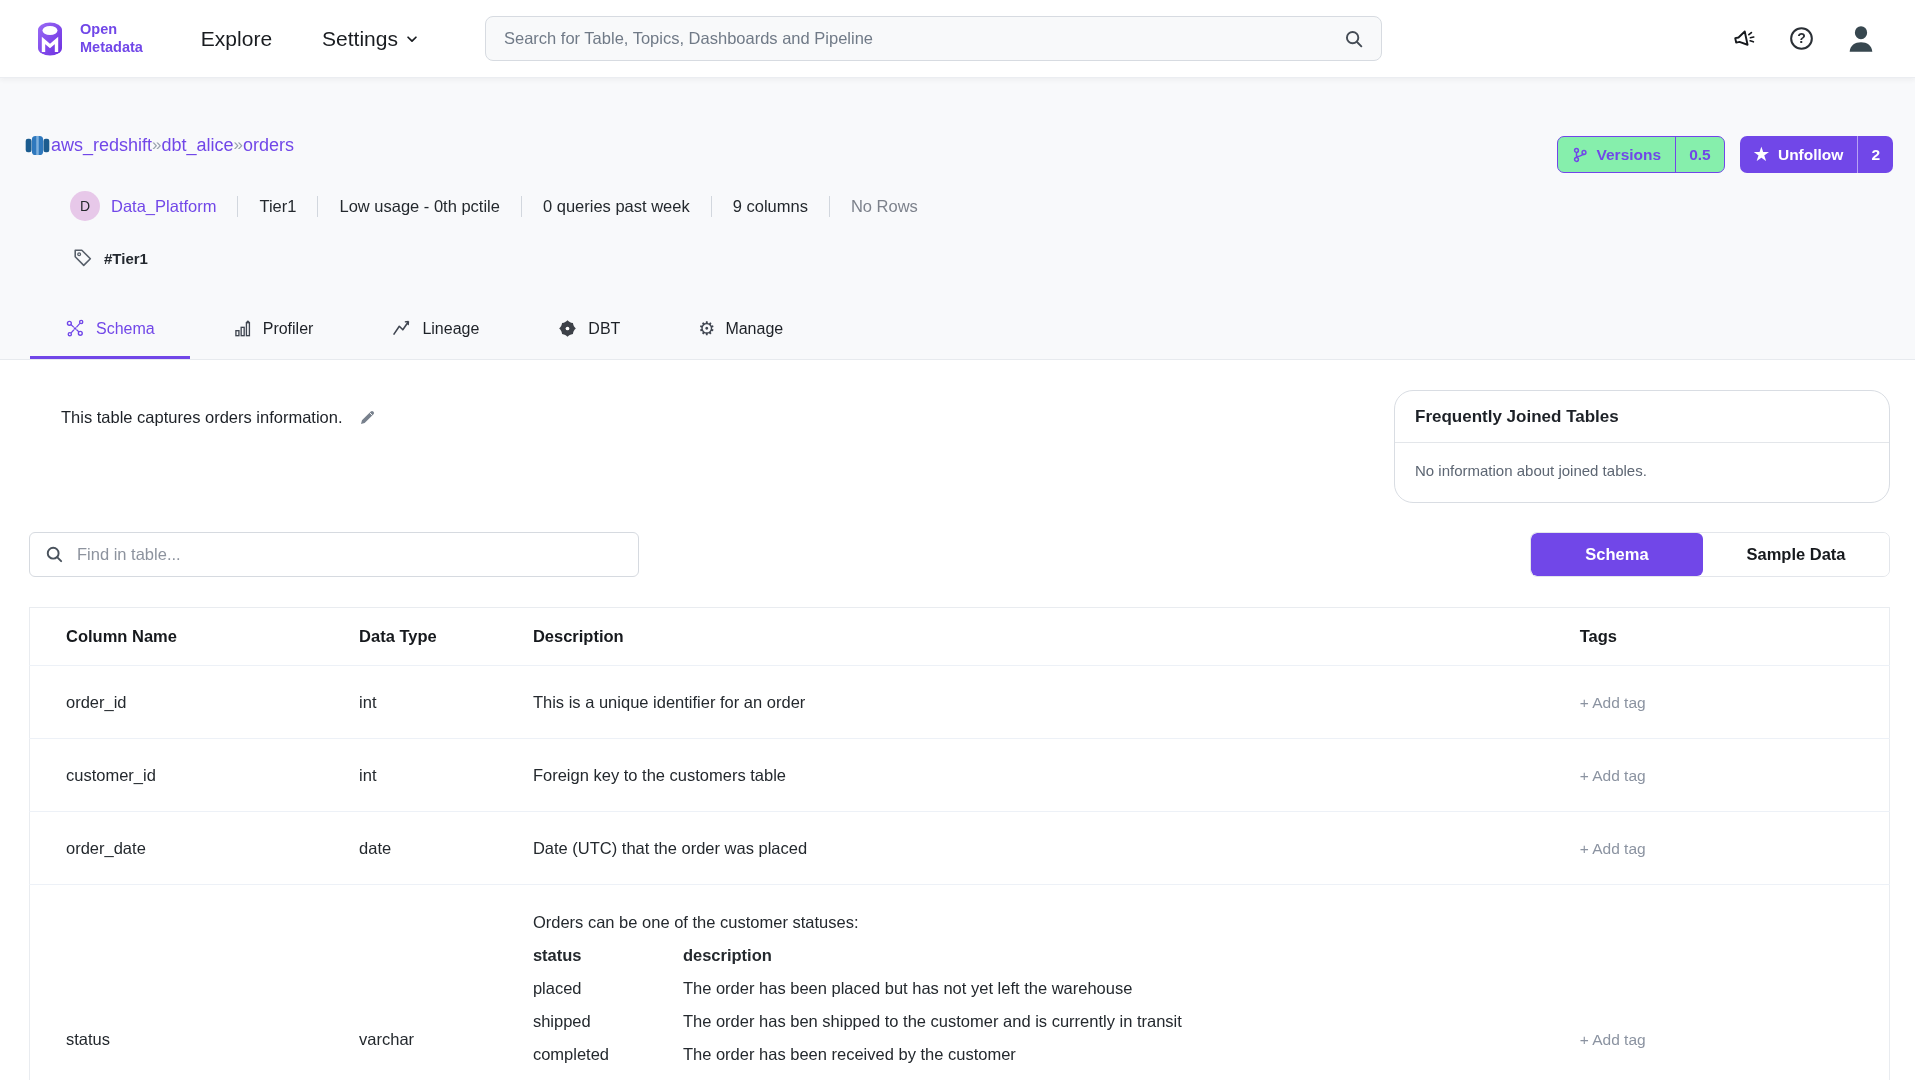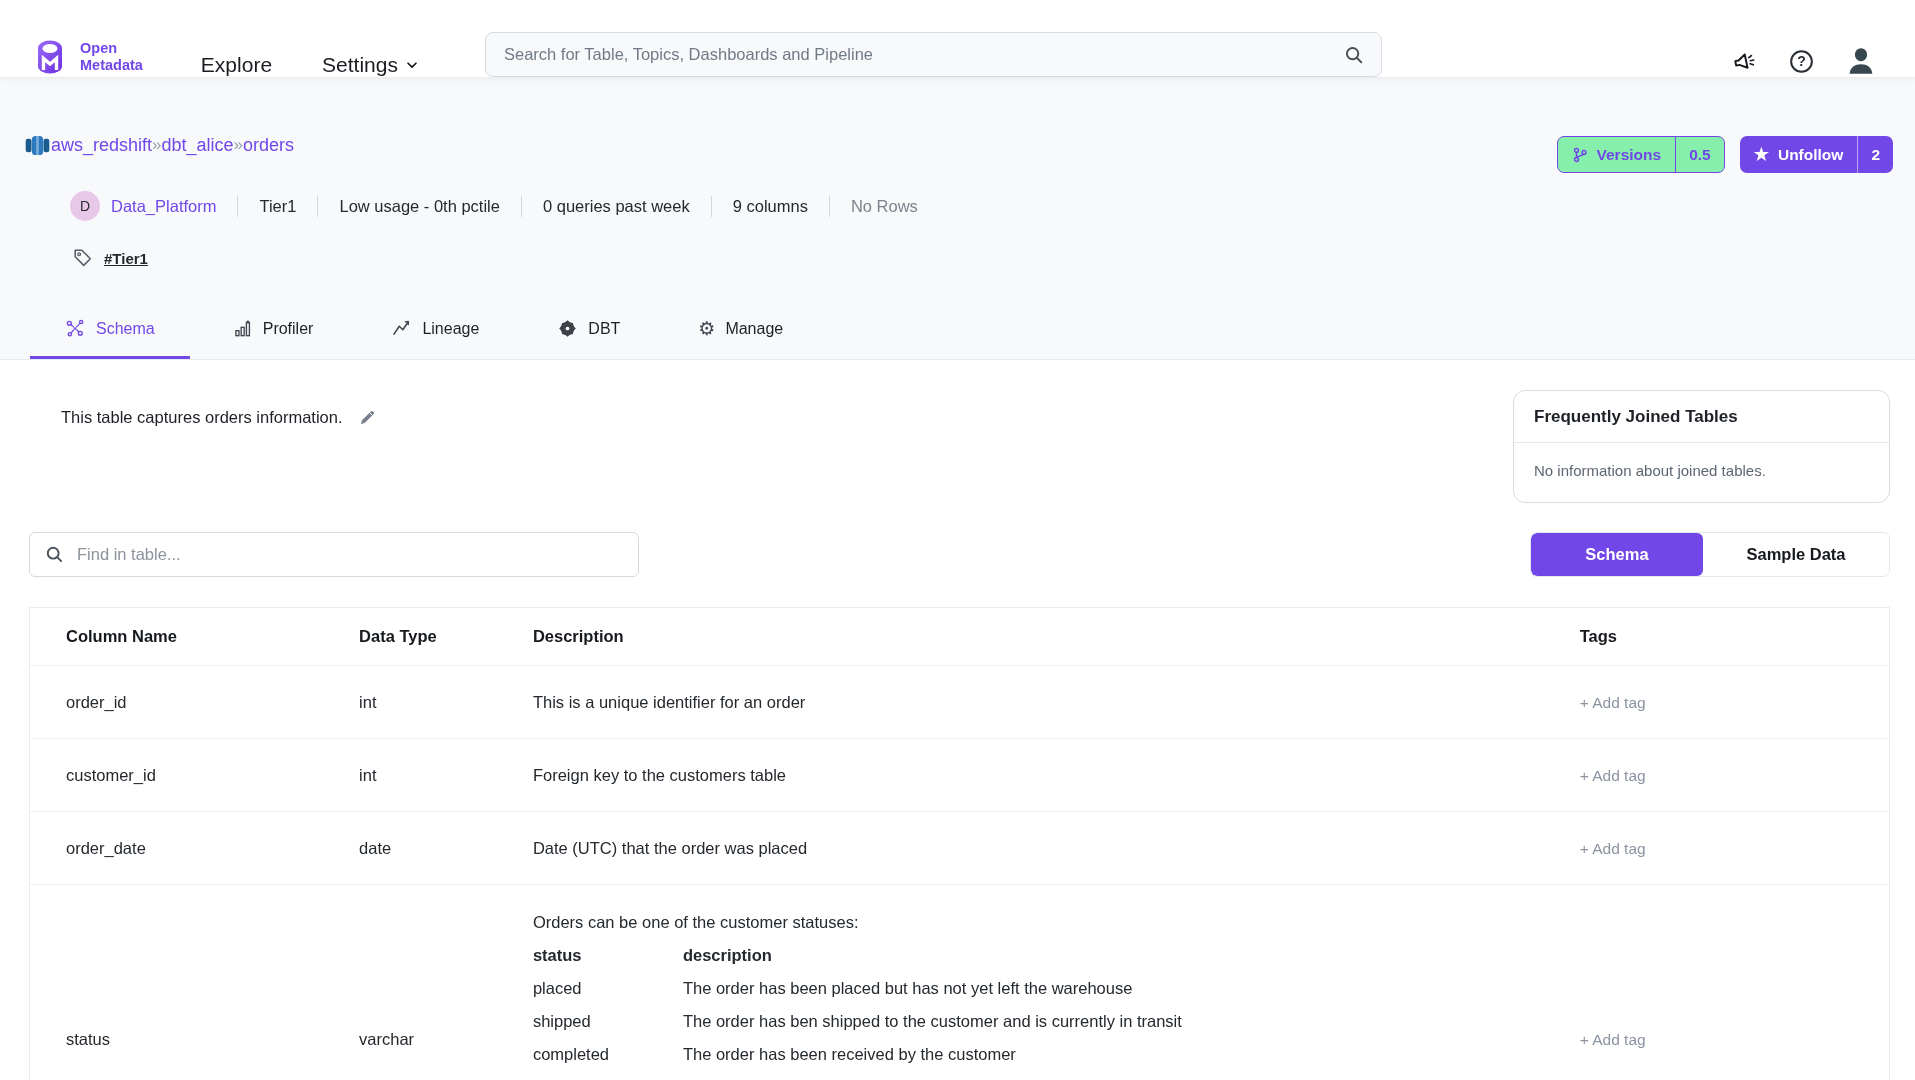--- a/index.html
+++ b/index.html
@@ -1,20 +1,20 @@
 <!DOCTYPE html>
 <html><head>
 <meta charset="utf-8">
 <style>
   * { margin:0; padding:0; box-sizing:border-box; }
   html,body { width:1915px; height:1080px; overflow:hidden; background:#fff;
     font-family:"Liberation Sans", sans-serif; color:#1d2127; }
 
   
-  .navbar { height:78px; background:#fff; display:flex; align-items:flex-end;
+  .navbar { height:78px; background:#fff; display:flex; align-items:center;
     padding:0 38px 0 30px; border-bottom:1px solid #ebedf1;
     box-shadow:0 2px 5px rgba(30,35,40,.05); position:relative; z-index:5; }
   .logo { display:flex; align-items:center; gap:10px; margin-right:58px; }
   .logo-text { font-size:14.5px; font-weight:700; color:#7147e8; line-height:1.18; }
   .nav-links { display:flex; align-items:center; gap:50px; font-size:21px; color:#191c20; }
   .nav-link { display:flex; align-items:center; gap:7px; cursor:pointer; }
   .nav-search { margin-left:66px; width:897px; height:45px; background:#f8f9fa;
     border:1px solid #d7dbe1; border-radius:8px; display:flex; align-items:center;
     padding:0 16px 0 18px;gap:8px; }
   .nav-search input { flex:1; border:none; outline:none; background:transparent;
@@ -35,21 +35,21 @@
   .meta-row { display:flex; align-items:center; margin:32px 0 0 70px; height:32px;
     font-size:16.5px; color:#24292e; }
   .owner-avatar { width:30px; height:30px; border-radius:50%; background:#e7c8e9;
     color:#26292d; font-size:14px; font-weight:500; display:flex; align-items:center;
     justify-content:center; }
   .owner-name { color:#7147e8; margin-left:11px; cursor:pointer; }
   .meta-sep { width:1px; height:21px; background:#d2d7de; margin:0 21px; }
   .stat-muted { color:#7d828c; }
 
   .tag-row { display:flex; align-items:center; gap:10px; margin:22px 0 0 72px;
-    height:28px; font-size:15px; font-weight:600; color:#24292f;text-decoration:underline; }
+    height:28px; font-size:15px; font-weight:600; color:#24292f; }
 
   .head-actions { position:absolute; top:58px; right:22px; display:flex; gap:15px; }
   .pill-btn { display:inline-flex; align-items:stretch; height:37px; border-radius:7px;
     font-size:15.5px; font-weight:600; overflow:hidden; cursor:pointer; }
   .btn-versions { border:1px solid #7147e8; color:#7147e8; background:#86efac; }
   .btn-versions .pill-sep { width:1px; background:#7147e8; }
   .btn-follow { background:#7147e8; color:#fff; }
   .btn-follow .pill-sep { width:1px; background:rgba(255,255,255,.5); }
   .pill-main { display:flex; align-items:center; gap:9px; padding:0 14px; }
   .pill-count { display:flex; align-items:center; padding:0 13px; }
@@ -59,22 +59,22 @@
   .tab { display:flex; align-items:center; gap:10px; font-size:16px; color:#1d2127;
     padding:0 35px 17px 35px; cursor:pointer; border-bottom:3px solid transparent; }
   .tab.active { color:#7147e8; border-bottom-color:#7147e8; }
 
   
   .content { background:#fff; }
   .desc-row { display:flex; justify-content:space-between; align-items:flex-start;
     padding-right:25px; }
   .description { margin:48px 0 0 61px; font-size:16.5px; color:#1d2127;
     display:flex; align-items:center; gap:15px; }
-  .joined-card { margin-top:30px; width:377px; background:#fff;
-    border:1px solid #d9dde3; border-radius:12px; }
+  .joined-card { margin-top:30px; width:496px; background:#fff;
+    border:1px solid #d9dde3; border-radius:19px; }
   .joined-header { padding:16px 20px 15px; font-size:17px; font-weight:600;
     color:#1d2127; border-bottom:1px solid #e3e6ea; }
   .joined-body { padding:19px 20px 23px; font-size:15px; color:#5d6673; }
 
   .controls-row { display:flex; justify-content:space-between; align-items:center;
     margin:29px 25px 0 29px; }
   .find-box { width:610px; height:45px; border:1px solid #d6dae0; border-radius:6px;
     background:#fff; display:flex; align-items:center; gap:12px; padding:0 14px; }
   .find-box input { flex:1; border:none; outline:none; font-family:"Liberation Sans",sans-serif;
     font-size:16.5px; color:#30353b; background:transparent; }

